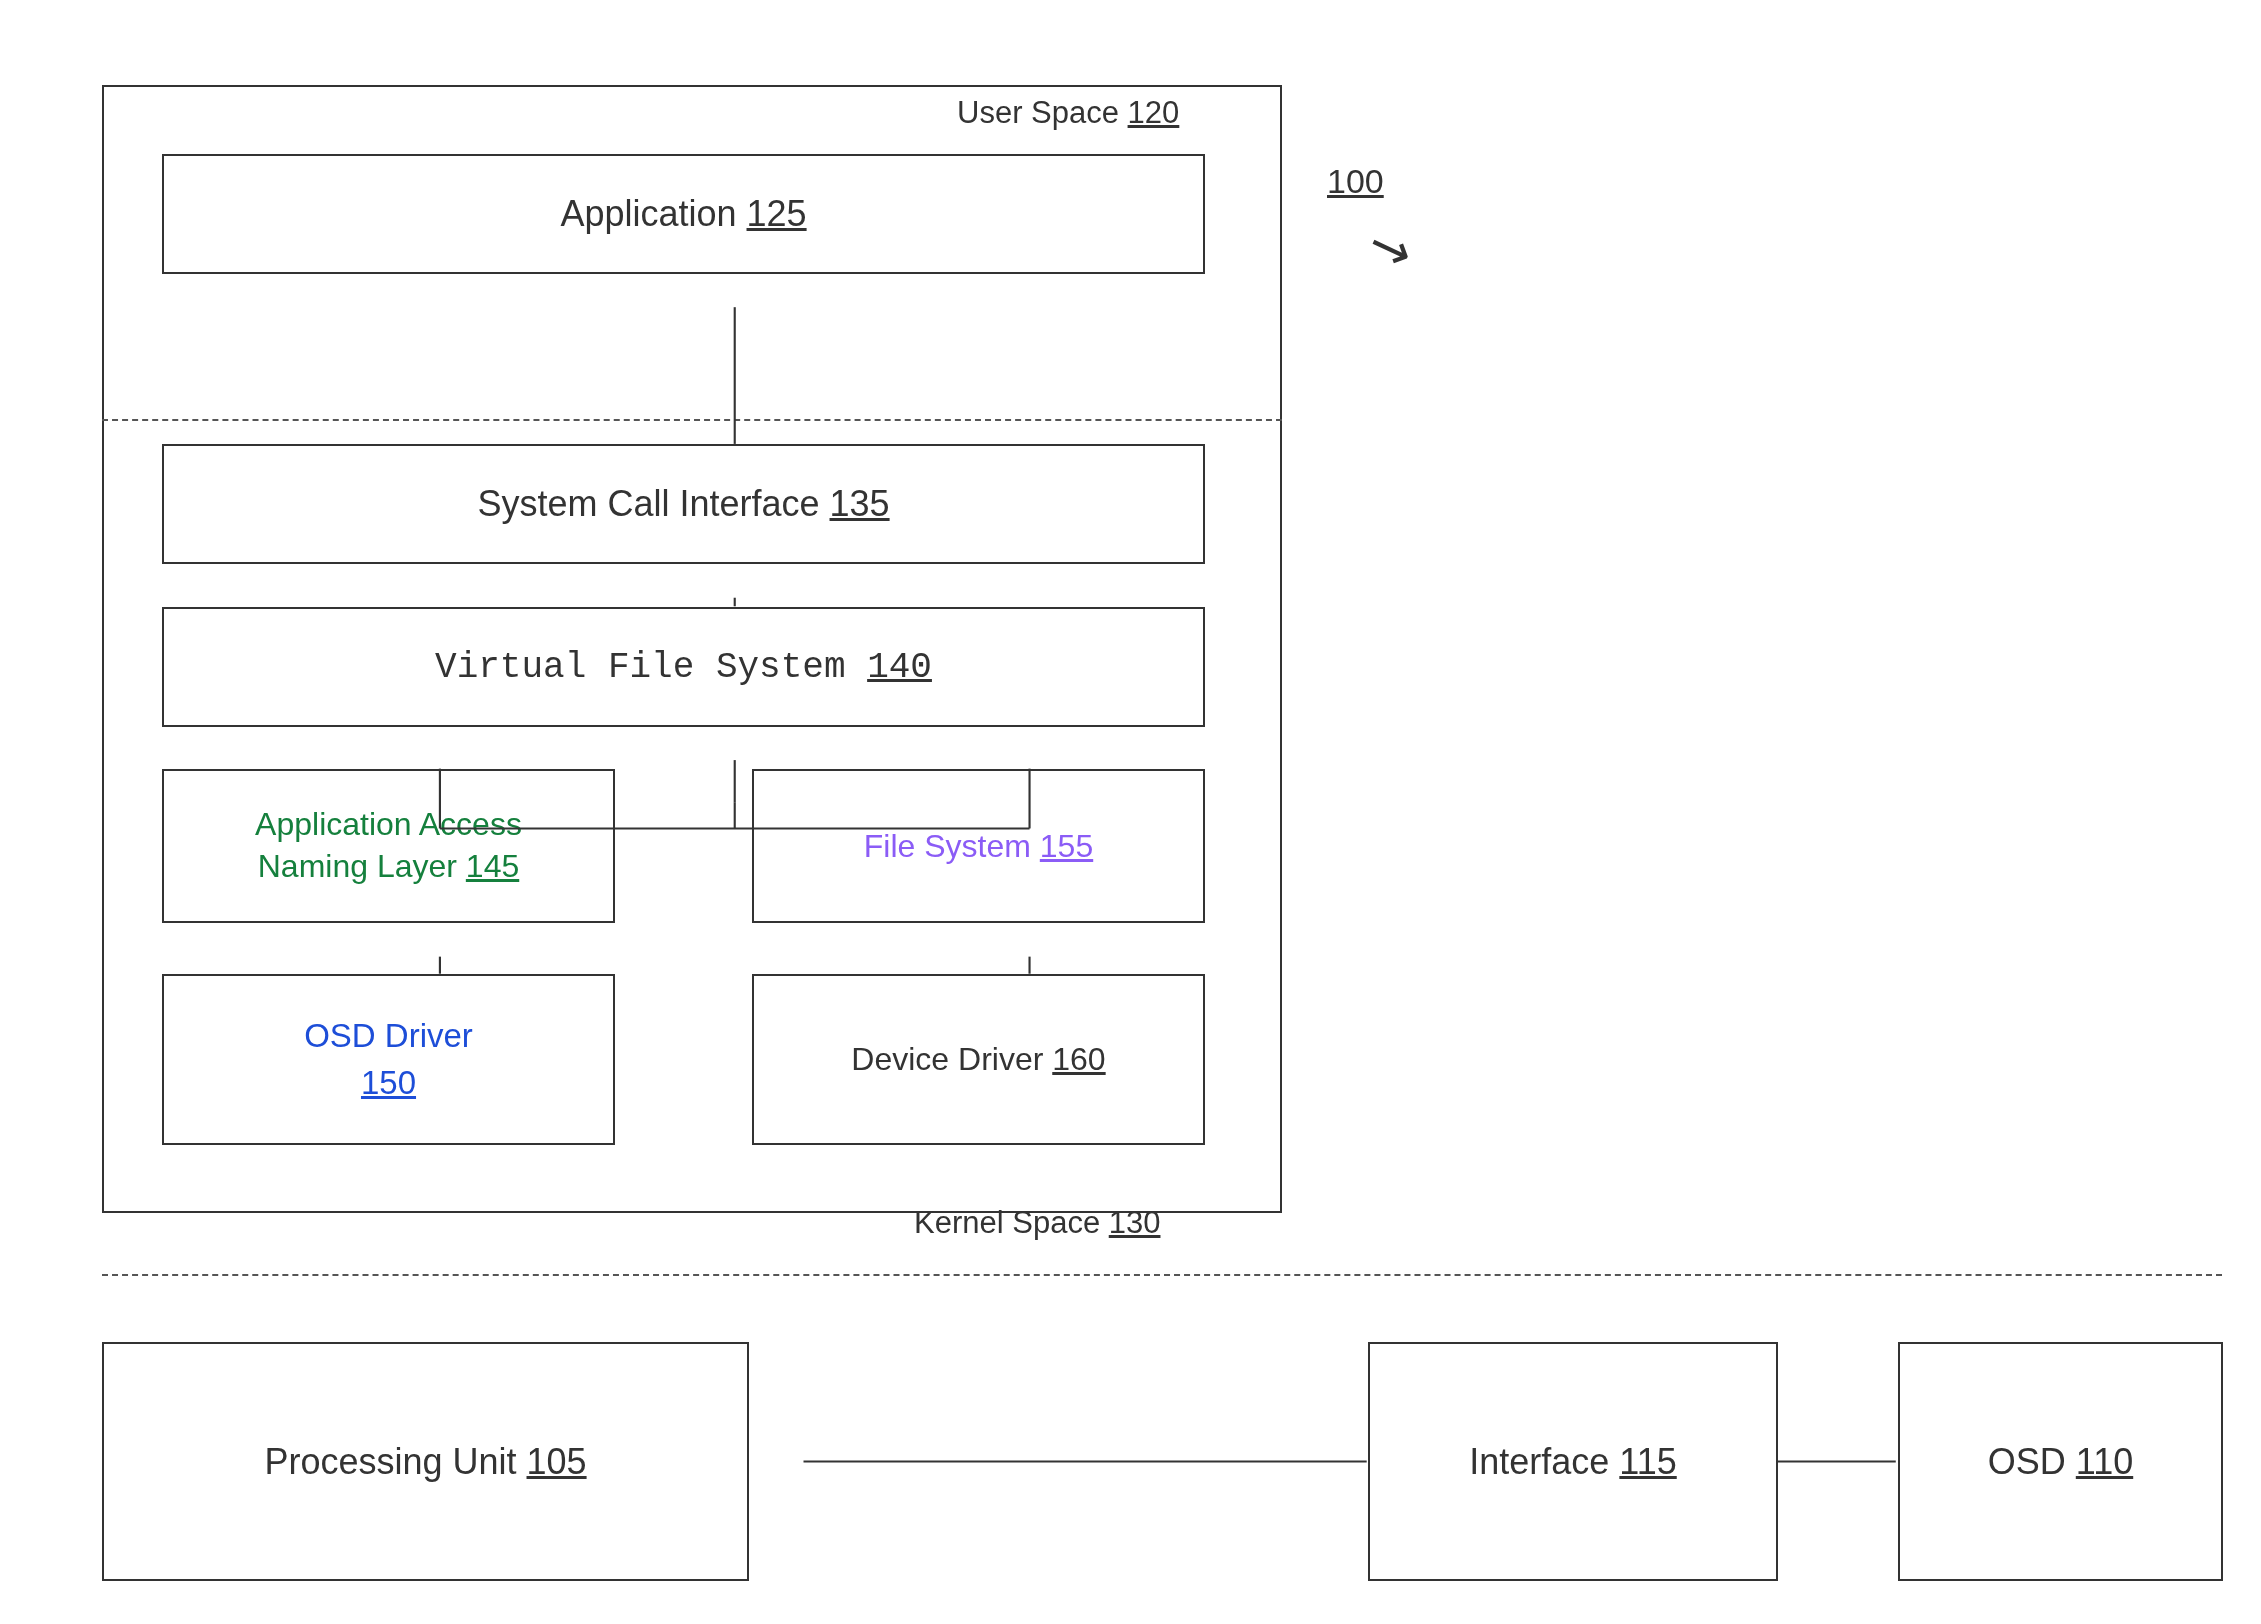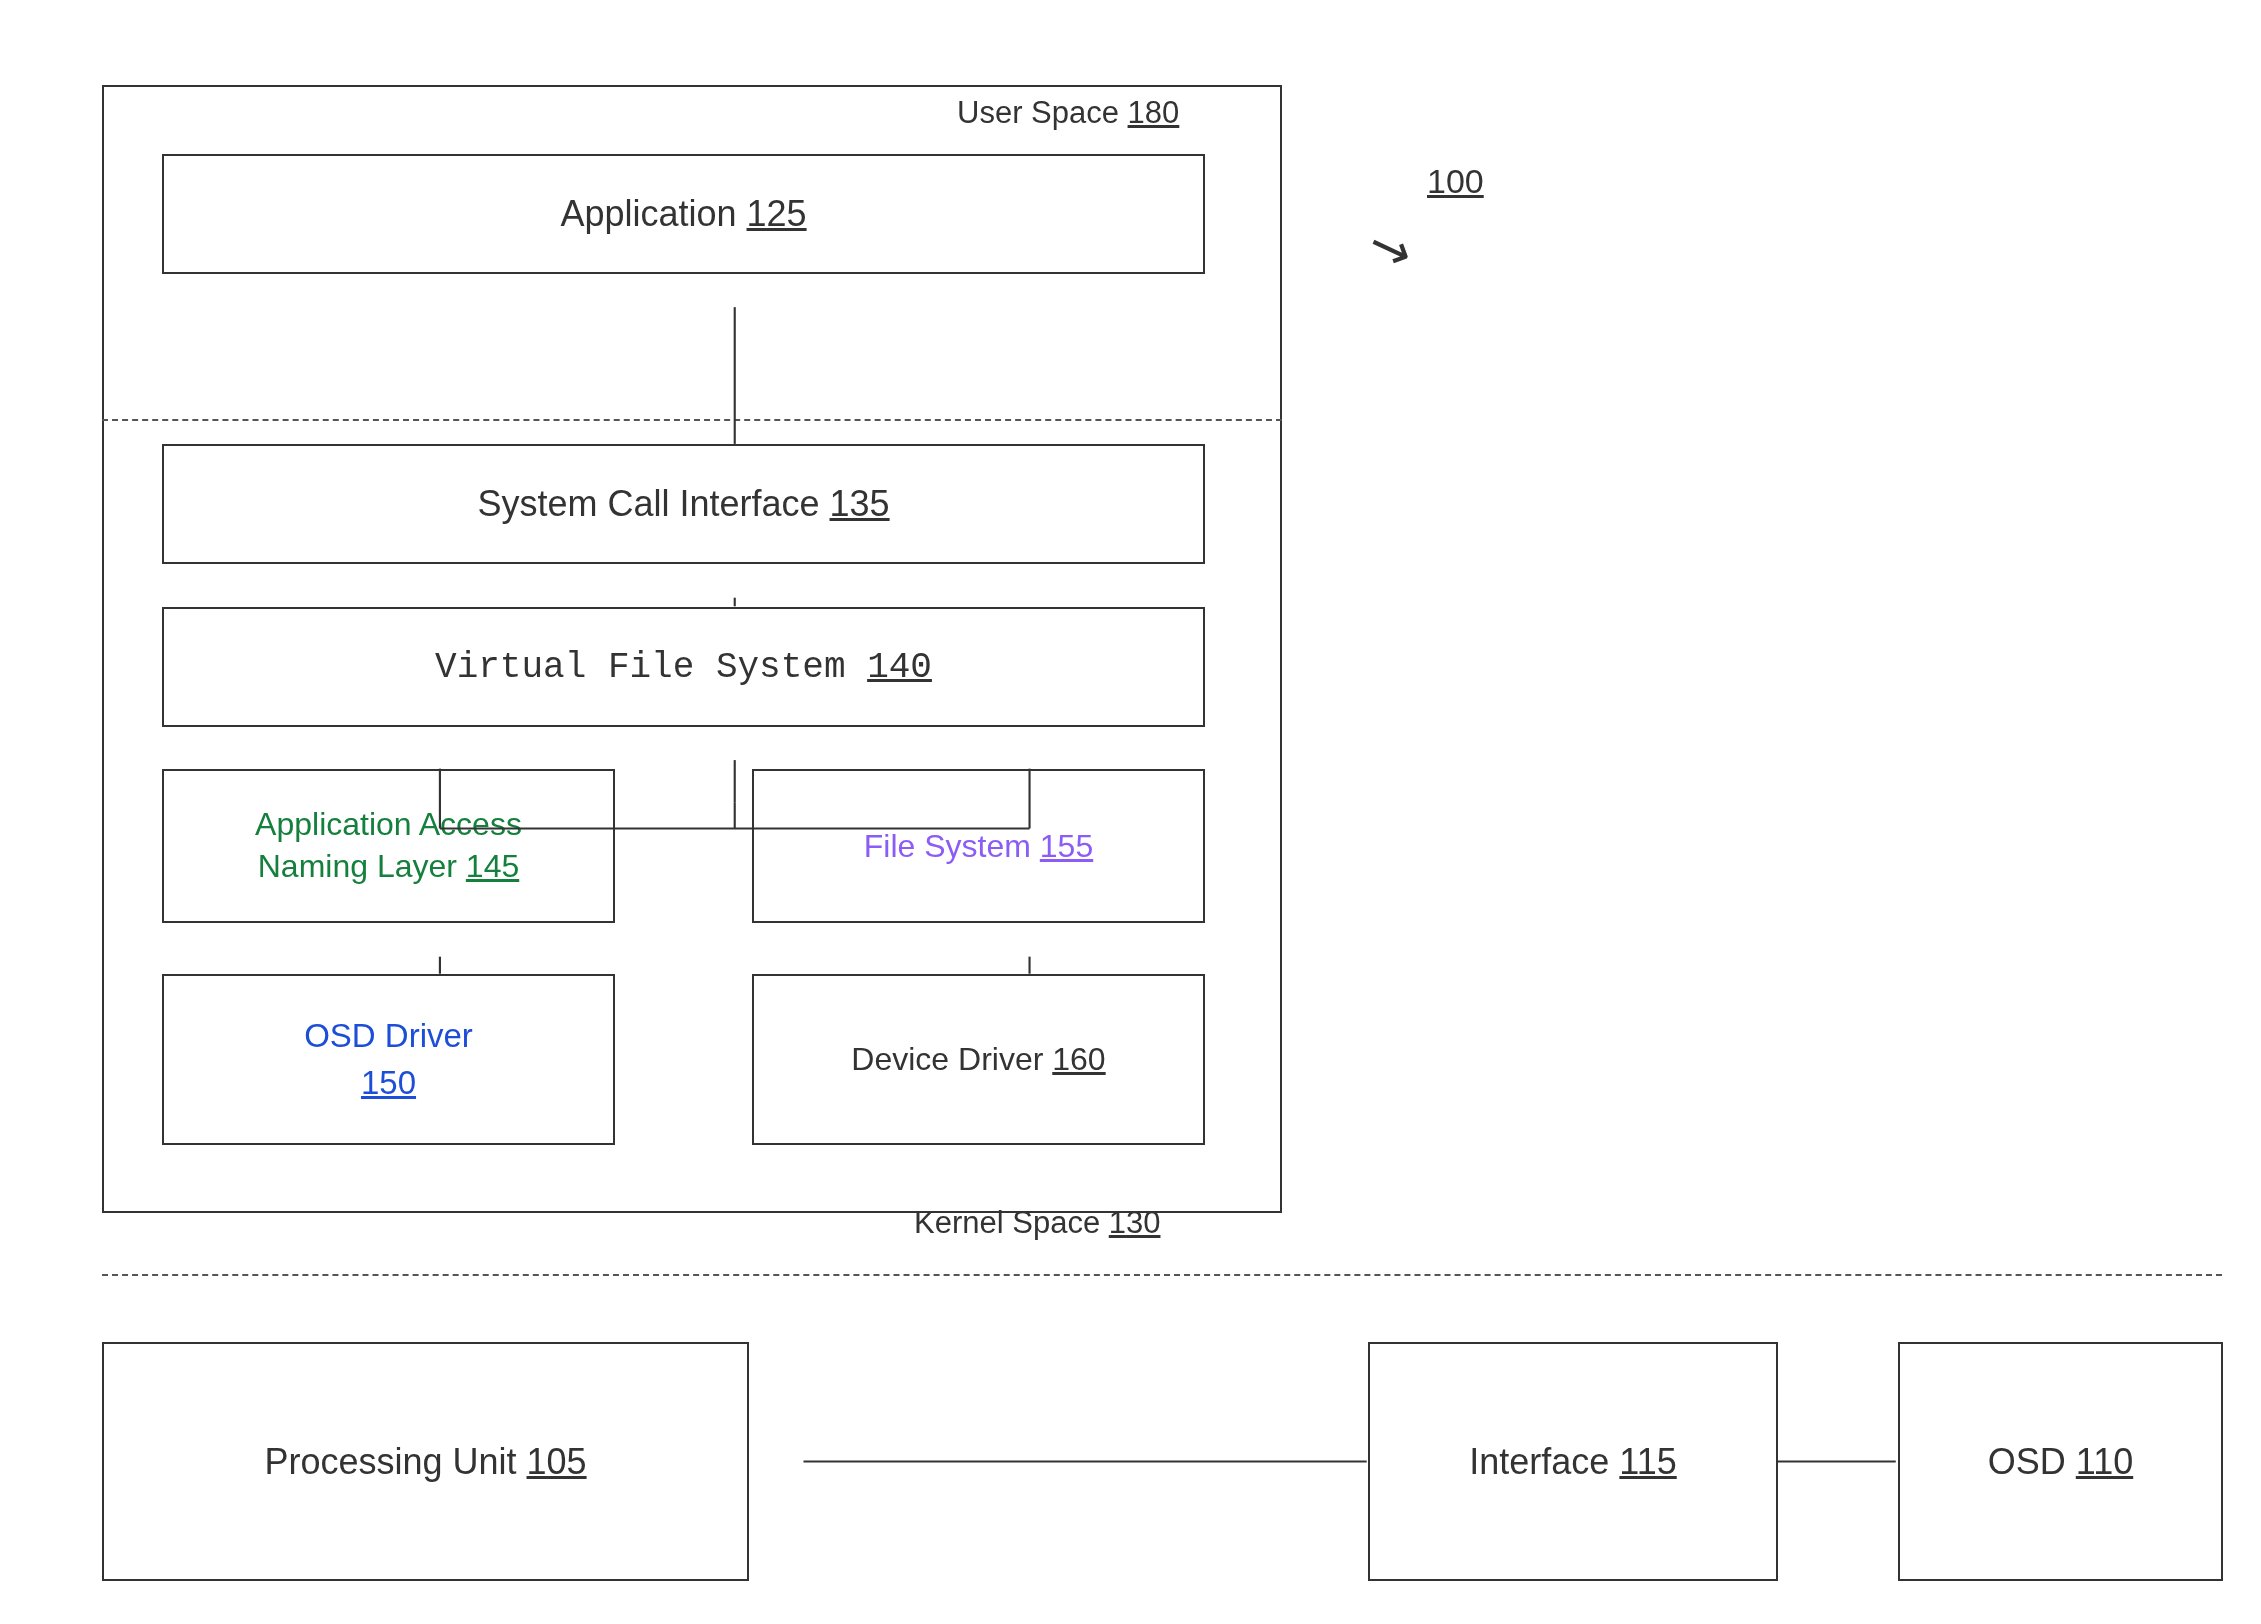--- a/index.html
+++ b/index.html
@@ -200,21 +200,21 @@
       top: 34px;
       left: 51px;
       width: 1180px;
       height: 1128px;
       pointer-events: none;
     }
     
     .ref-100 {
       position: absolute;
       top: 111px;
-      left: 1376px;
+      left: 1276px;
       font-size: 34px;
       color: #333;
     }
     .ref-100 span {
       text-decoration: underline;
     }
     .arrow-100 {
       position: absolute;
       top: 167px;
       left: 1317px;
@@ -298,21 +298,21 @@
     }
   </style>
 </head>
 <body>
 
 <div class="diagram-container">
 
   <div class="main-box"></div>
 
   <div class="user-space-label">
-    User Space <span>180</span>
+    User Space <span>120</span>
   </div>
 
   <div class="app-box">
     <div class="app-box-label">
       Application <span>125</span>
     </div>
   </div>
 
   <div class="dashed-separator"></div>
 

